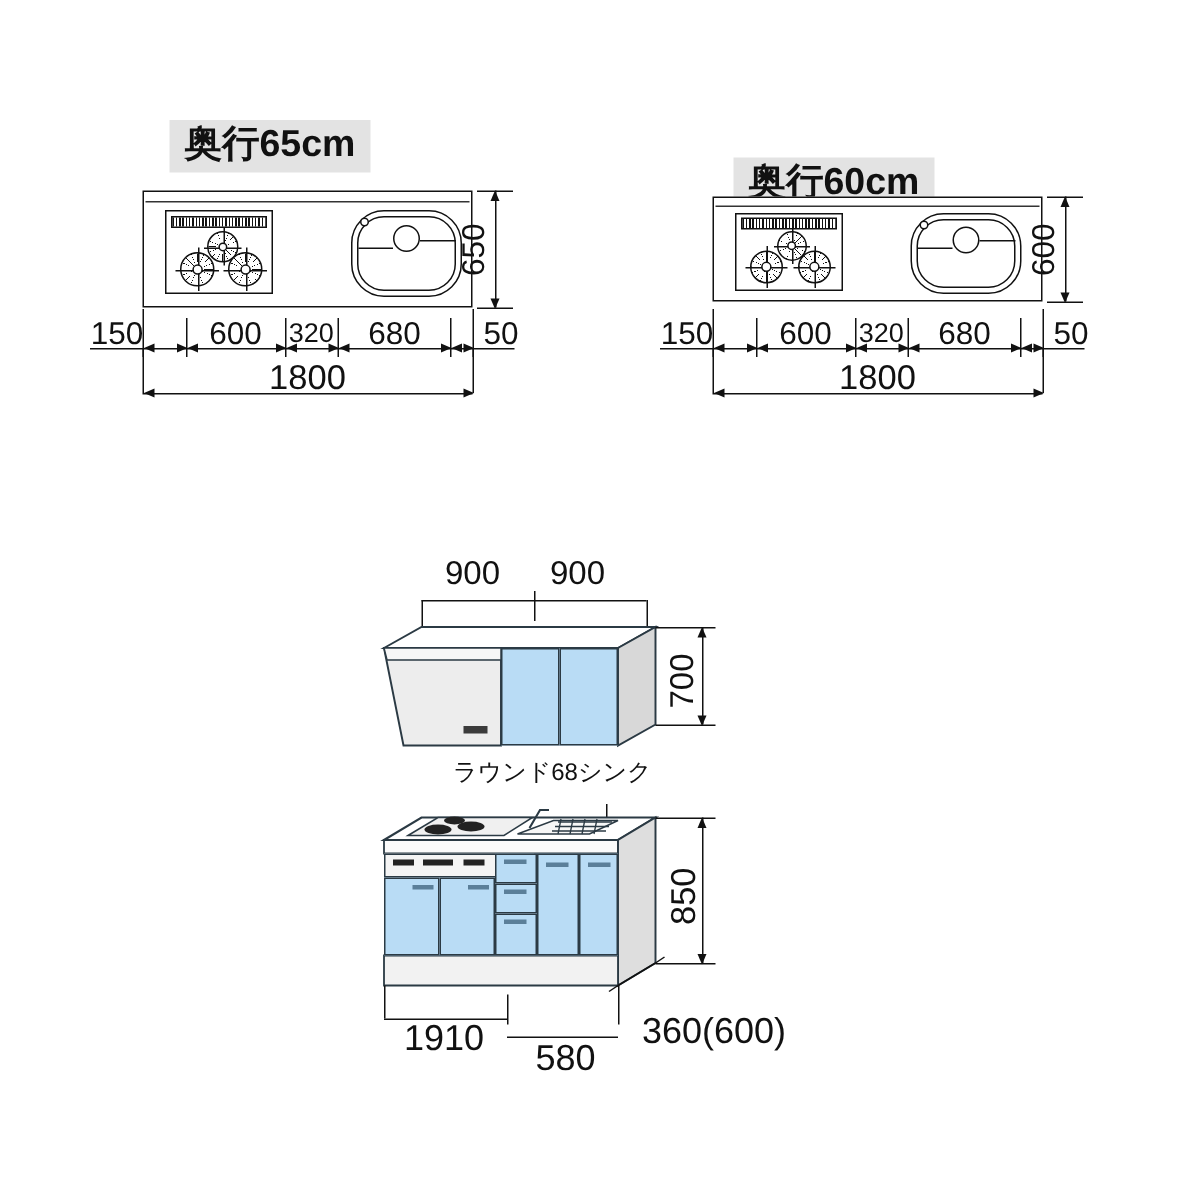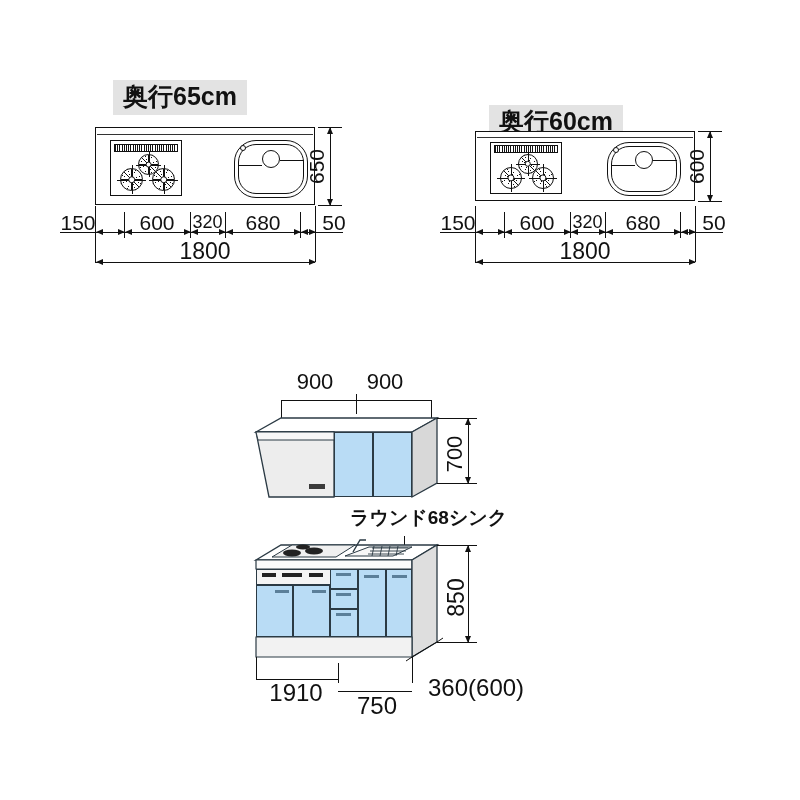--- a/index.html
+++ b/index.html
@@ -11,21 +11,21 @@
   
   .depth-chip{
     position:absolute;background:#e3e3e3;color:#111;
     font-size:25px;font-weight:700;letter-spacing:0px;
     padding:4px 10px 6px 10px;line-height:1;white-space:nowrap;
   }
   
   .dim{position:absolute;font-size:21px;font-weight:400;color:#111;white-space:nowrap;line-height:1;}
   .dim.small{font-size:18px;}
   .dim.vert{transform-origin:50% 50%;transform:rotate(-90deg);}
-  .lbl-jp{position:absolute;font-size:19px;font-weight:700;color:#111;white-space:nowrap;line-height:1;margin-left:48px;}
+  .lbl-jp{position:absolute;font-size:16px;font-weight:400;color:#111;white-space:nowrap;line-height:1;}
   
   .hline{position:absolute;height:0;border-top:1px solid #111;}
   .vline{position:absolute;width:0;border-left:1px solid #111;}
   .hline.thin{border-top:1px solid #333;}
   
   .ar{position:absolute;width:0;height:0;}
   .ar.l{border-top:3px solid transparent;border-bottom:3px solid transparent;border-right:7px solid #111;}
   .ar.r{border-top:3px solid transparent;border-bottom:3px solid transparent;border-left:7px solid #111;}
   .ar.u{border-left:3px solid transparent;border-right:3px solid transparent;border-bottom:7px solid #111;}
   .ar.d{border-left:3px solid transparent;border-right:3px solid transparent;border-top:7px solid #111;}
@@ -296,21 +296,21 @@
   <div class="ar d" style="left:465px;top:636px;"></div>
   <div class="dim vert" style="left:456px;top:586px;width:70px;text-align:center;margin-left:-35px;font-size:23px;">850</div>
 
   <div class="vline" style="left:256px;top:657px;height:22px;"></div>
   <div class="vline" style="left:338px;top:663px;height:20px;"></div>
   <div class="vline" style="left:412px;top:657px;height:26px;"></div>
   <div class="hline" style="left:256px;top:679px;width:82px;"></div>
   <div class="hline" style="left:338px;top:691px;width:74px;"></div>
 
   <div class="dim" style="left:246px;top:681px;width:100px;text-align:center;font-size:24px;">1910</div>
-  <div class="dim" style="left:340px;top:694px;width:74px;text-align:center;font-size:24px;">750</div>
+  <div class="dim" style="left:340px;top:694px;width:74px;text-align:center;font-size:24px;">580</div>
 
   <svg width="800" height="800" style="pointer-events:none;">
     <line x1="412" y1="657" x2="437" y2="642" stroke="#111" stroke-width="1"></line>
     <line x1="412" y1="657" x2="406" y2="661" stroke="#111" stroke-width="1"></line>
     <line x1="437" y1="642" x2="443" y2="638" stroke="#111" stroke-width="1"></line>
   </svg>
   <div class="dim" style="left:428px;top:676px;font-size:24px;">360(600)</div>
 </div>
 
 </body></html>

